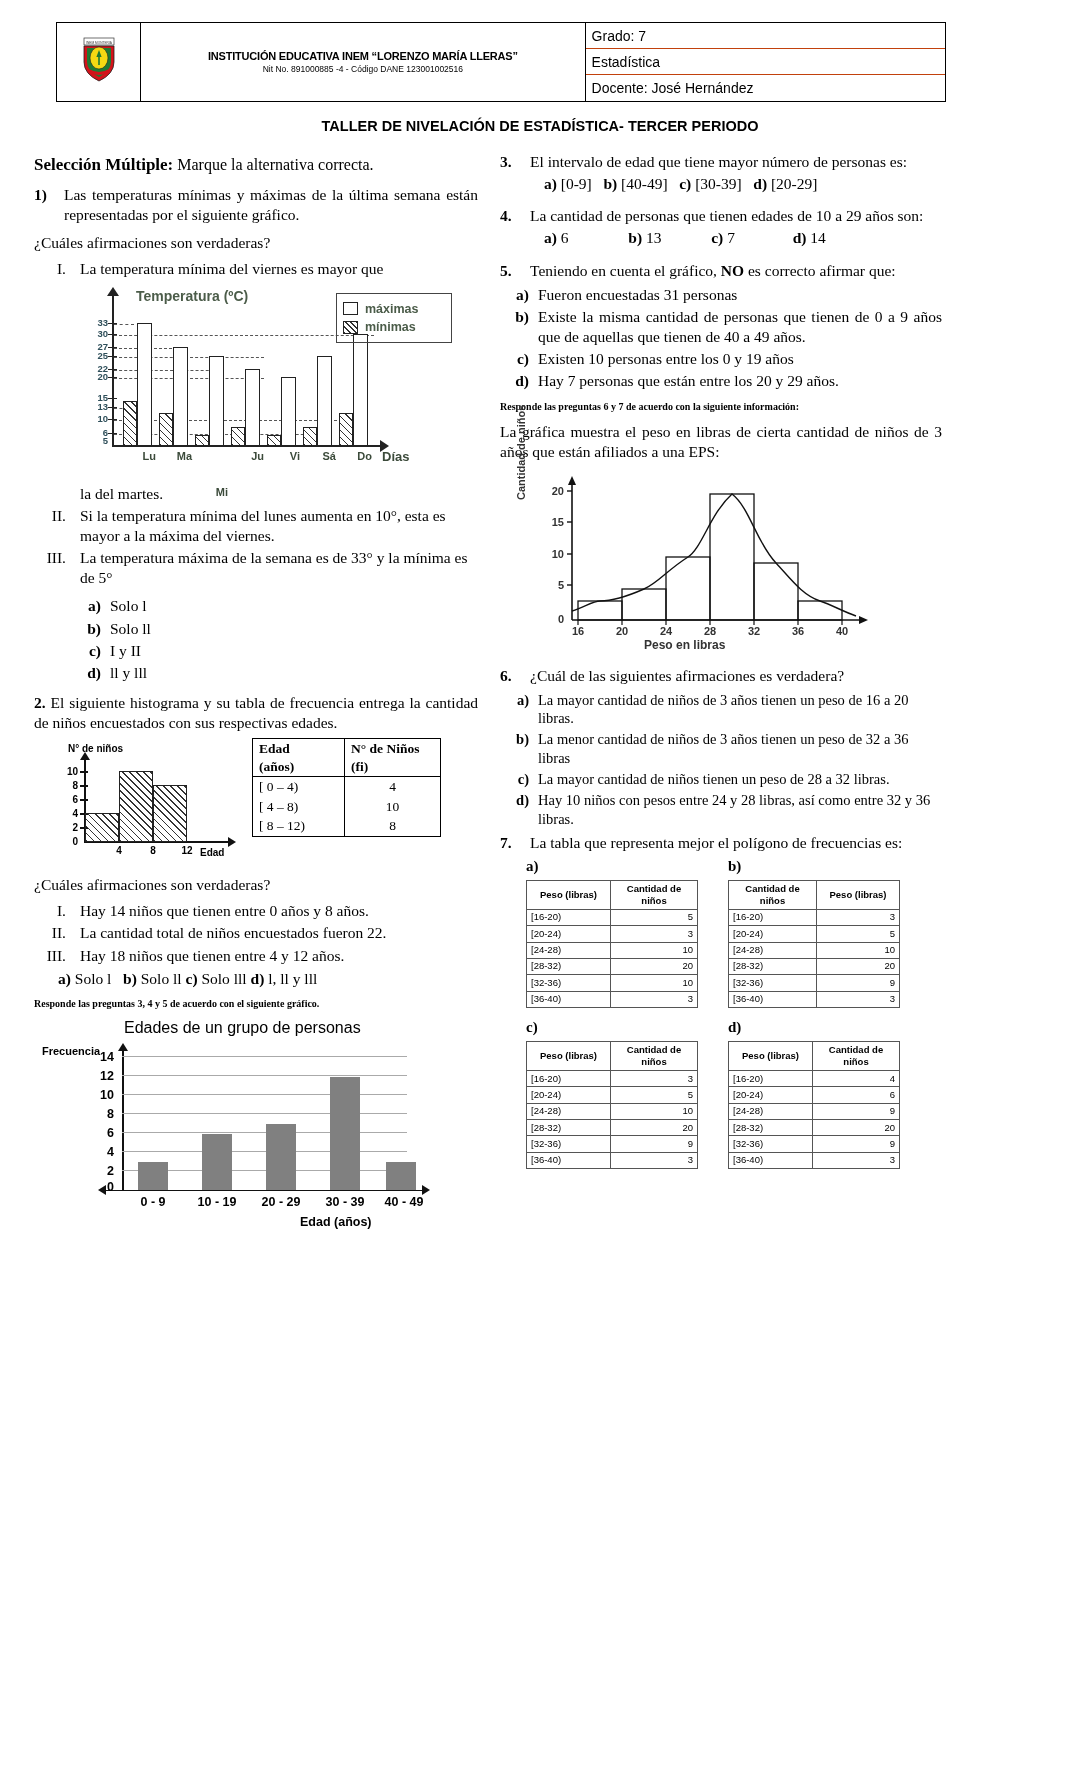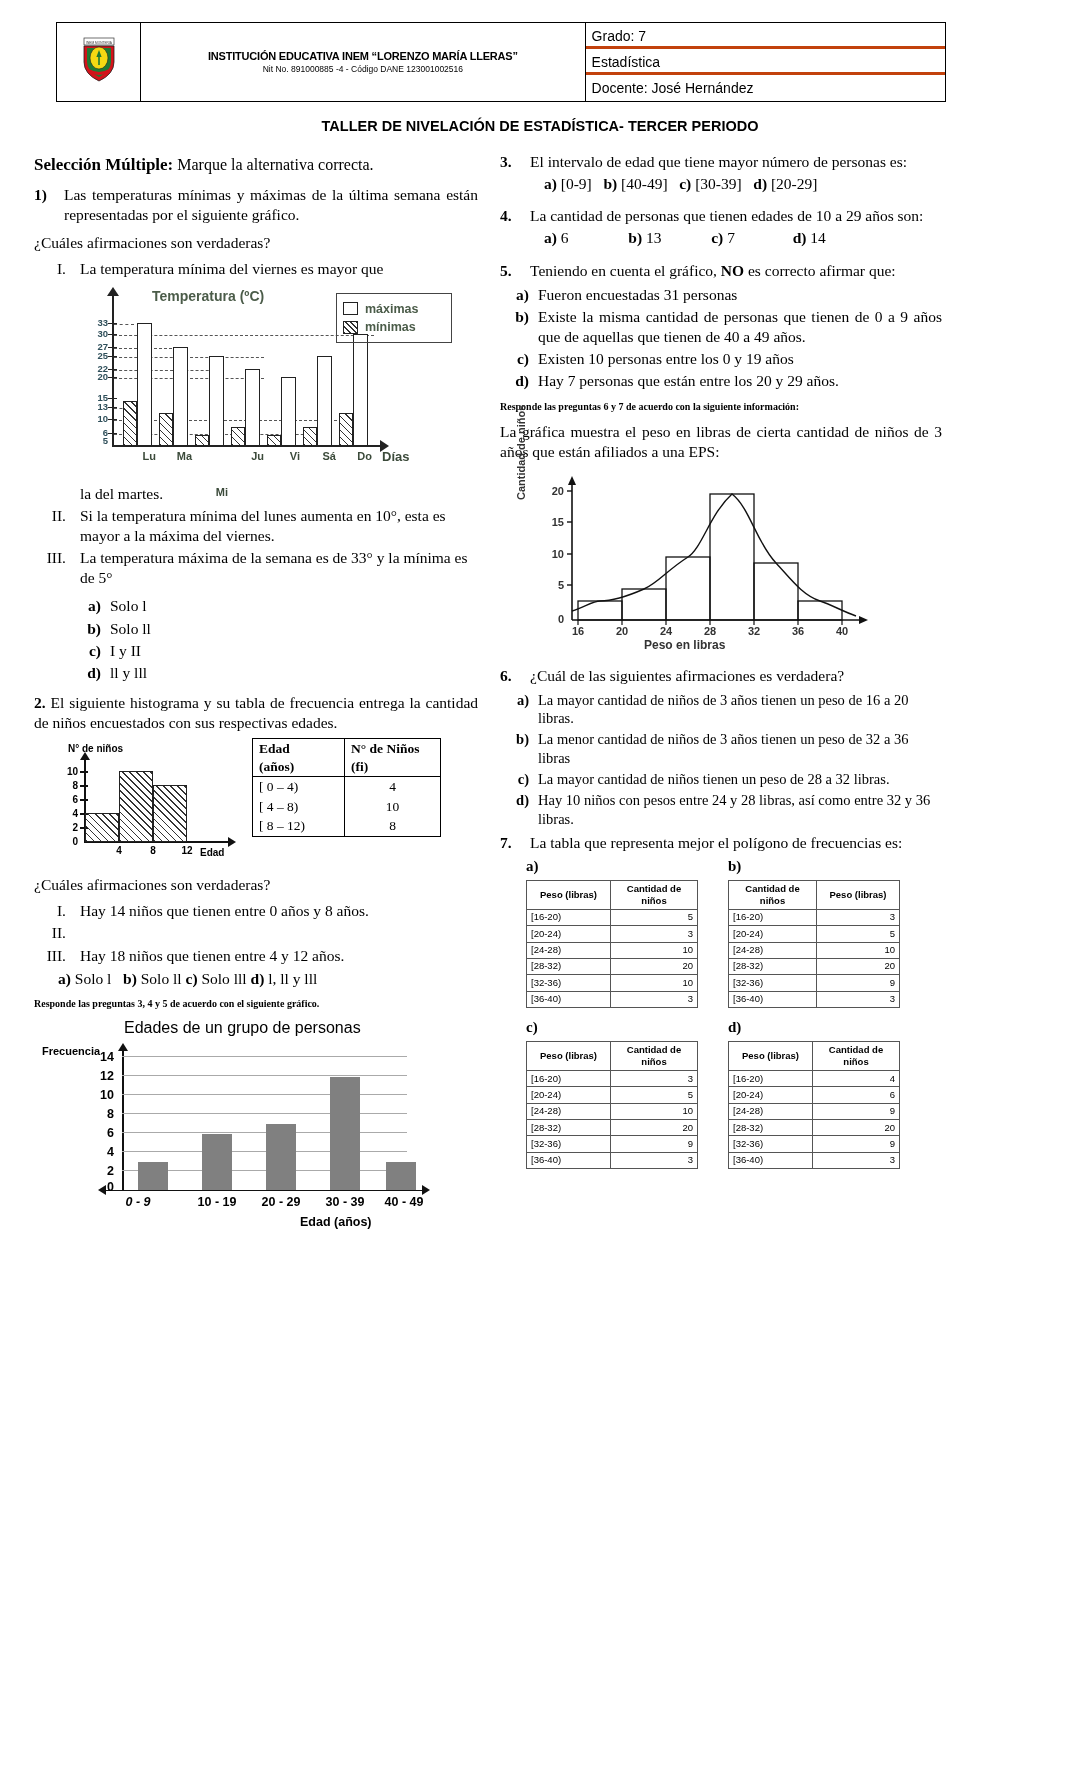--- a/index.html
+++ b/index.html
@@ -15,21 +15,21 @@
 
   
   .hdr { width:890px; margin:0 auto 0 22px; border-collapse:collapse; }
   .hdr td { border:1px solid #000; vertical-align:middle; padding:2px 4px; }
   .hdr .logo-cell { width:70px; text-align:center; padding:2px; }
   .hdr .title-cell { width:370px; text-align:center; font-family:"Liberation Sans",sans-serif; }
   .crest { width:38px; height:46px; display:inline-block; position:relative; }
   .inst-name { font-weight:bold; font-size:11px; line-height:1.12; letter-spacing:-0.2px;}
   .inst-nit { font-size:8.5px; margin-top:2px; }
   .rightinfo { border-left:1px solid #000; }
-  .rightinfo div { border-bottom:3px solid #c2410c; font-family:"Liberation Sans",sans-serif;
+  .rightinfo div { border-bottom:1px solid #c2410c; font-family:"Liberation Sans",sans-serif;
                    font-size:14px; padding:3px 6px; height:26px; line-height:20px;}
   .rightinfo div:last-child { border-bottom:none; }
 
   .doctitle { text-align:center; font-family:"Liberation Sans",sans-serif; font-weight:bold;
               font-size:14.5px; margin:16px 0 12px 0; }
 
   
   .cols { display:flex; gap:22px; }
   .col { width:440px; font-size:15.5px; line-height:1.30; }
   .colL { width:444px; }
@@ -206,21 +206,21 @@
         </div>
       </div>
       <p style="margin-left:0">¿Cuáles afirmaciones son verdaderas?</p>
 
       <div class="roman">
         <div class="rn">I.</div>
         <div class="rb">La temperatura mínima del viernes es mayor que</div>
       </div>
 
       <div class="fig1">
-        <div class="axlabel" style="left:96px; top:2px;">Temperatura (ºC)</div>
+        <div class="axlabel" style="left:80px; top:2px;">Temperatura (ºC)</div>
         <div class="yarrow"></div>
         <div class="yaxis"></div>
         <div class="xaxis"></div>
         <div class="xarrow"></div>
 
         <div class="ytickwrap tickl" style="top:32px;">33</div>
         <div class="tickmark" style="top:38px;"></div>
         <div class="ytickwrap tickl" style="top:43px;">30</div>
         <div class="tickmark" style="top:49px;"></div>
         <div class="ytickwrap tickl" style="top:56px;">27</div>
@@ -389,20 +389,21 @@
       </div>
 
       <p style="margin-top:8px;">¿Cuáles afirmaciones son verdaderas?</p>
 
       <div class="roman" style="margin-top:6px;">
         <div class="rn">I.</div>
         <div class="rb">Hay 14 niños que tienen entre 0 años y 8 años.</div>
       </div>
       <div class="roman">
         <div class="rn">II.</div>
+        <div class="rb">La cantidad total de niños encuestados fueron 22.</div>
       </div>
       <div class="roman">
         <div class="rn">III.</div>
         <div class="rb">Hay 18 niños que tienen entre 4 y 12 años.</div>
       </div>
 
       <p style="margin-left:24px; margin-top:3px;">
         <span class="b">a)</span>
         <span>Solo l</span>&nbsp;&nbsp;
         <span class="b">b)</span>
@@ -440,21 +441,21 @@
         <div class="ytl" style="top:126px;">4</div>
         <div class="ytl" style="top:145px;">2</div>
         <div class="ytl" style="top:161px;">0</div>
 
         <div class="bar" style="left:96px;  top:144px; width:30px; height:28px;"></div>
         <div class="bar" style="left:160px; top:116px; width:30px; height:56px;"></div>
         <div class="bar" style="left:224px; top:106px; width:30px; height:66px;"></div>
         <div class="bar" style="left:288px; top:59px;  width:30px; height:113px;"></div>
         <div class="bar" style="left:344px; top:144px; width:30px; height:28px;"></div>
 
-        <div class="xtl" style="left:64px;font-style:italic;">0 - 9</div>
+        <div class="xtl" style="left:79px;">0 - 9</div>
         <div class="xtl" style="left:143px;">10 - 19</div>
         <div class="xtl" style="left:207px;">20 - 29</div>
         <div class="xtl" style="left:271px;">30 - 39</div>
         <div class="xtl" style="left:330px;">40 - 49</div>
         <div class="xname">Edad (años)</div>
       </div>
 
     </div>
 
     <div class="col colR">

